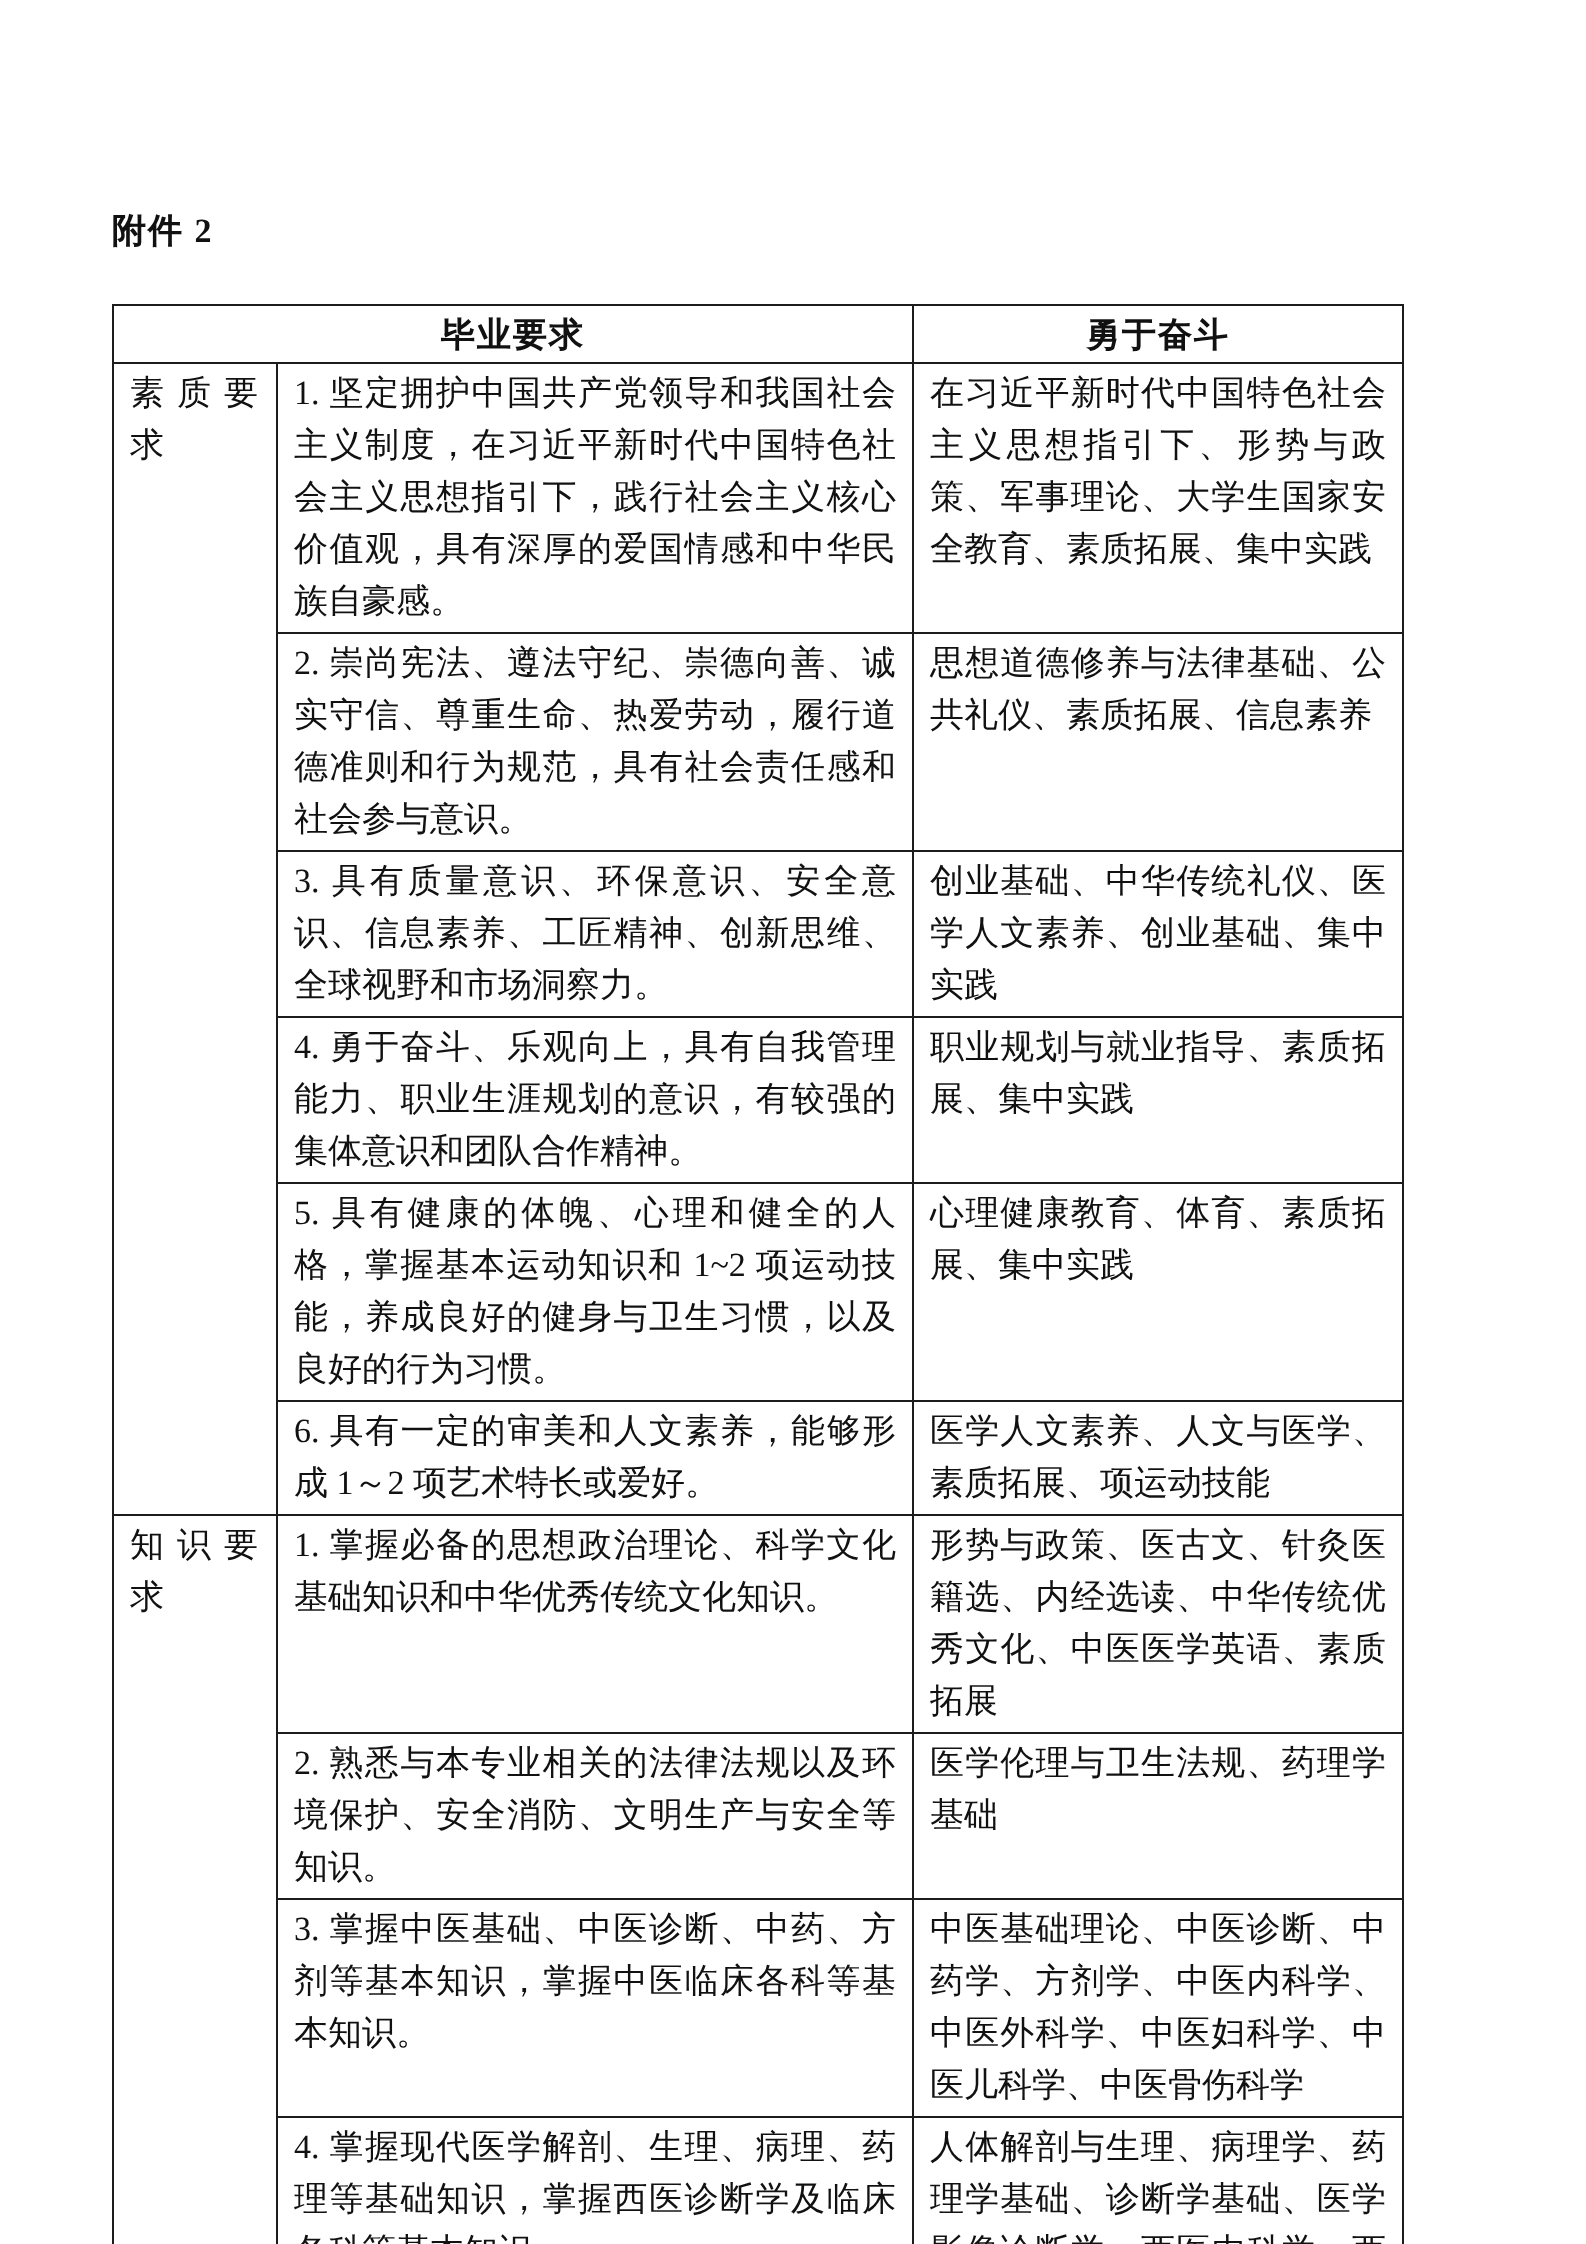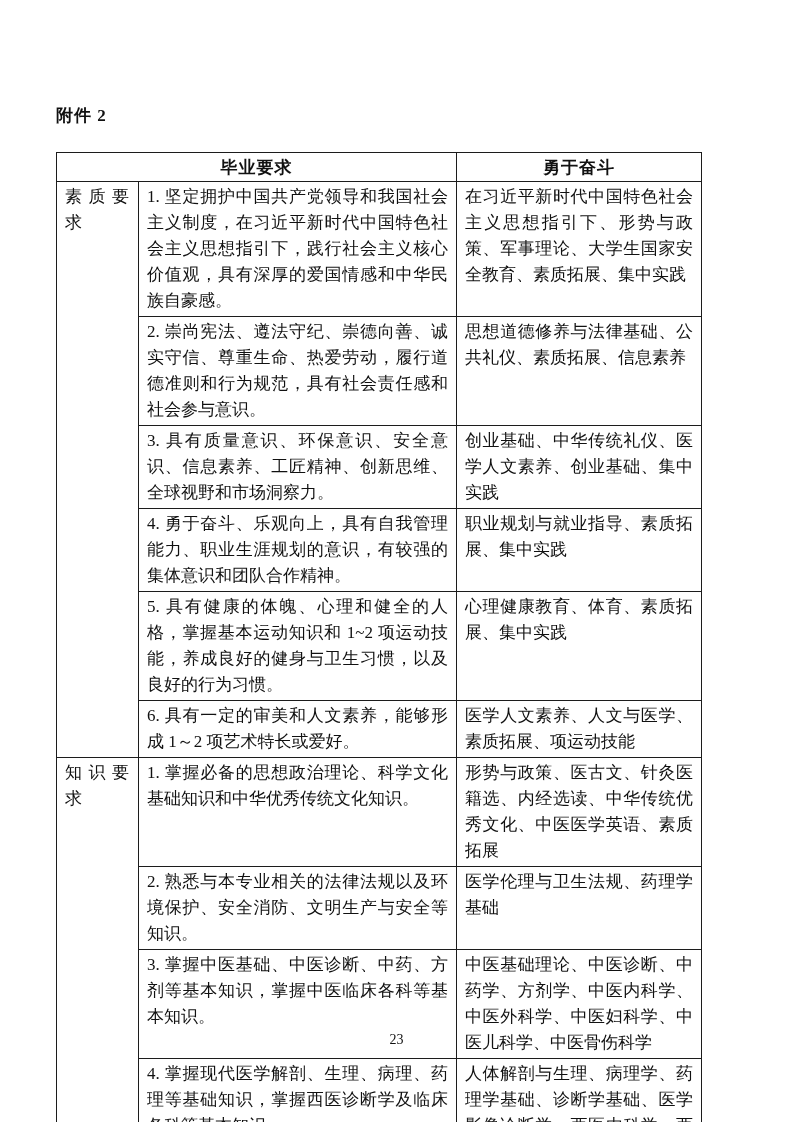--- a/index.html
+++ b/index.html
@@ -134,15 +134,14 @@
           <td class="req-cell">3. 掌握中医基础、中医诊断、中药、方剂等基本知识，掌握中医临床各科等基本知识。</td>
           <td class="path-cell">中医基础理论、中医诊断、中药学、方剂学、中医内科学、中医外科学、中医妇科学、中医儿科学、中医骨伤科学</td>
         </tr>
         <tr>
           <td class="req-cell">4. 掌握现代医学解剖、生理、病理、药理等基础知识，掌握西医诊断学及临床各科等基本知识。</td>
           <td class="path-cell">人体解剖与生理、病理学、药理学基础、诊断学基础、医学影像诊断学、西医内科学、西医外科学</td>
         </tr>
       </tbody>
   </table>
 
-  <div class="page-footer">23</div>
 
 </div>
 
 </body></html>

